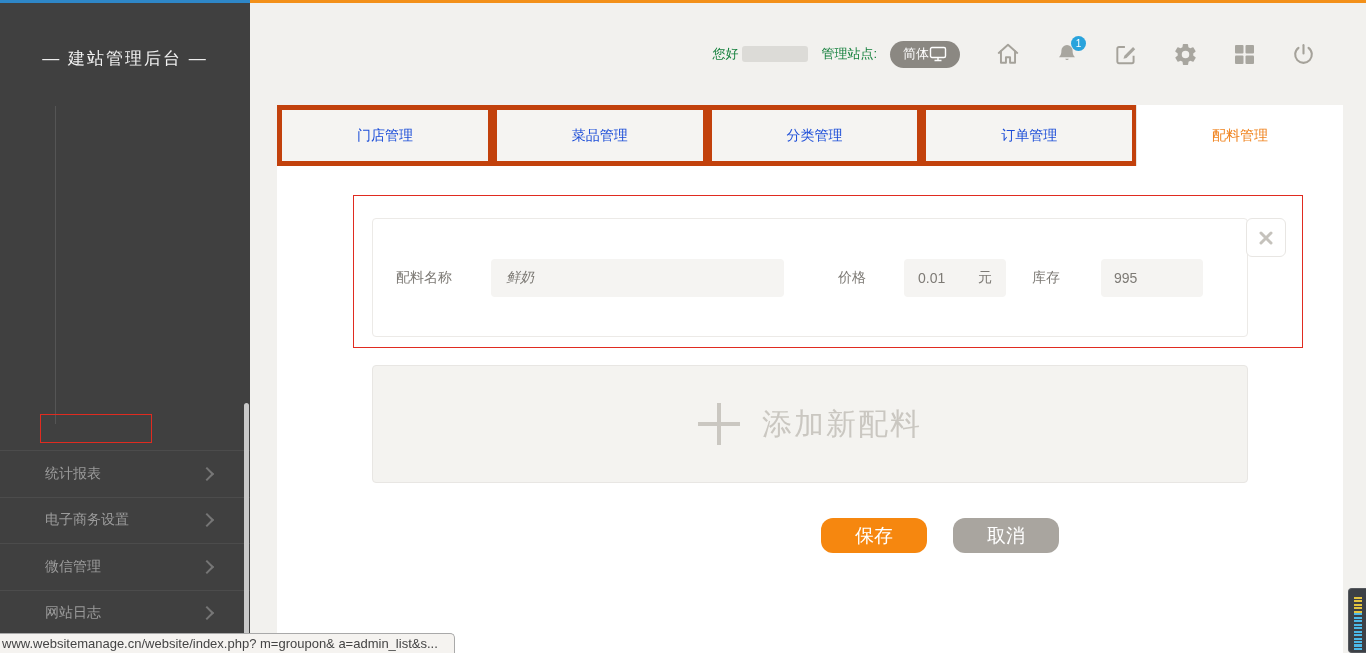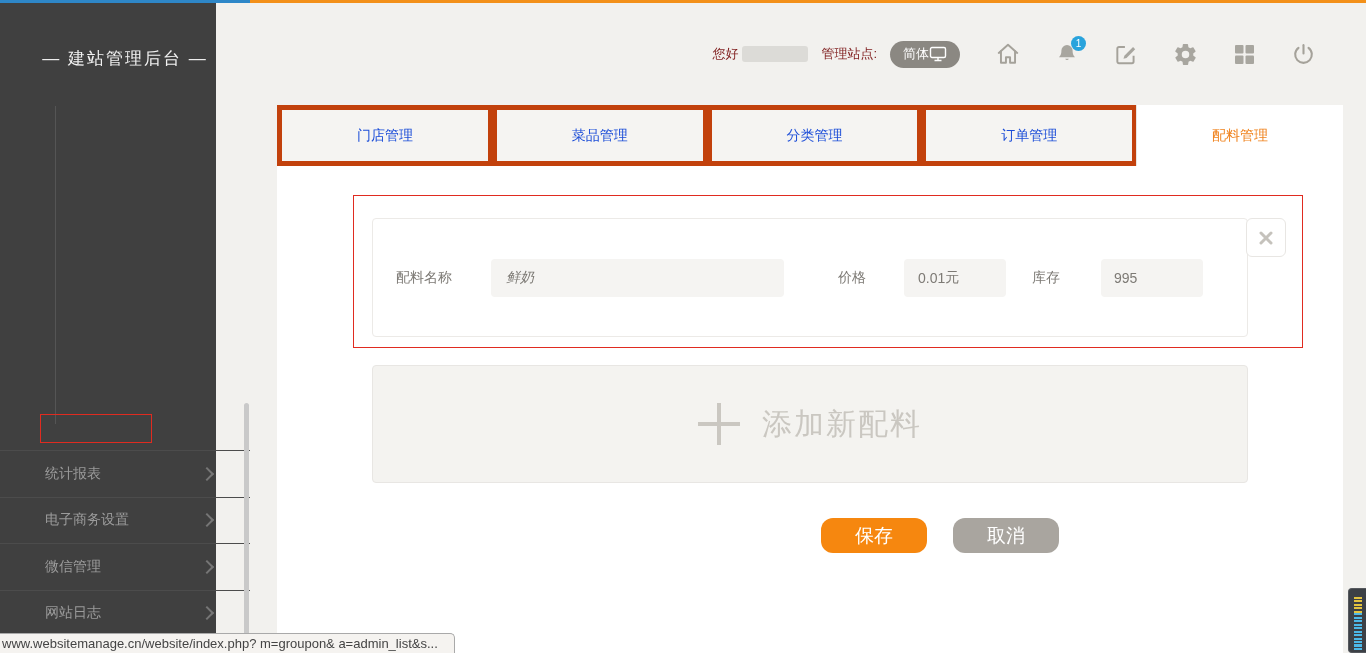--- a/index.html
+++ b/index.html
@@ -4,21 +4,21 @@
 <style>
   * { margin:0; padding:0; box-sizing:border-box; }
   html,body { width:1366px; height:653px; overflow:hidden; }
   body { font-family:"Liberation Sans","DejaVu Sans",sans-serif; background:#f2f1ee; position:relative; }
 
   
   .topline-blue   { position:absolute; left:0; top:0; width:250px; height:3px; background:#2e87c8; }
   .topline-orange { position:absolute; left:250px; top:0; width:1116px; height:3px; background:#f39019; }
 
   
-  .sidebar { position:absolute; left:0; top:3px; width:216px; height:650px; background:#404040; }
+  .sidebar { position:absolute; left:0; top:3px; width:250px; height:650px; background:#404040; }
   .sidebar-title { position:absolute; left:0; top:44px; width:250px; text-align:center;
                    color:#f2f2f2; font-size:17px; letter-spacing:2px; }
   .tree-vline { position:absolute; left:55px; top:103px; width:1px; height:318px; background:#555; }
   .tree-menu { position:absolute; left:0; top:106px; width:250px; }
   .tree-item { position:relative; height:30px; line-height:30px; padding-left:80px;
                color:#dedede; font-size:13px; cursor:pointer; }
   .tree-item::before { content:''; position:absolute; left:55px; top:50%; width:17px; height:1px; background:#555; }
   .tree-item.active { color:#f08519; }
   .tree-highlight { position:absolute; left:40px; top:411px; width:112px; height:29px;
                     border:1px solid #e02b20; }
@@ -27,21 +27,21 @@
                   padding-left:45px; color:#9b9b9b; font-size:14px; cursor:pointer; position:relative; }
   .side-section:last-child { border-bottom:1px solid #4c4c4c; }
   .chev { position:absolute; right:38px; width:10px; height:10px; border-top:2px solid #767676;
           border-right:2px solid #767676; transform:rotate(45deg); }
   .side-scrollbar { position:absolute; left:244px; top:400px; width:5px; height:245px;
                     background:#c9c9c9; border-radius:3px; }
 
   
   .header { position:absolute; left:250px; top:3px; width:1116px; height:102px; background:#f2f1ee;
             display:flex; align-items:center; justify-content:flex-end; padding-right:50px; }
-  .hdr-text { color:#7f1d1d; font-size:13px; }
+  .hdr-text { color:#15803d; font-size:13px; }
   .blur-box { width:66px; height:16px; background:#dcdbd7; border-radius:3px; margin:0 13px 0 4px; }
   .site-pill { display:flex; align-items:center; background:#8b8882; color:#fff;
                font-size:13px; height:27px; padding:0 13px; border-radius:14px; margin-left:13px; cursor:pointer; }
   .hdr-icons { display:flex; align-items:center; gap:33px; margin-left:35px; }
   .hicon { width:26px; height:26px; position:relative; cursor:pointer; display:flex;
            align-items:center; justify-content:center; }
   .badge { position:absolute; top:-5px; right:-6px; width:15px; height:15px; background:#29a3dc;
            border-radius:50%; color:#fff; font-size:10px; display:flex; align-items:center;
            justify-content:center; }
 
@@ -57,21 +57,21 @@
   .content { position:absolute; left:277px; top:166px; width:1066px; height:487px; background:#fff; }
   .red-rect { position:absolute; left:76px; top:29px; width:950px; height:153px; border:1px solid #e02b20; }
   .card { position:absolute; left:95px; top:52px; width:876px; height:119px; background:#fff;
           border:1px solid #eceae7; border-radius:4px; display:flex; align-items:center; }
   .f-label { color:#7d7a75; font-size:14px; }
   .f-input { background:#f5f4f2; border-radius:4px; height:38px; display:flex; align-items:center;
              color:#7d7a75; font-size:14px; }
   .inp-name  { width:293px; margin-left:39px; padding-left:15px;font-style:italic; }
   .lbl-name  { margin-left:23px; }
   .lbl-price { margin-left:54px; }
-  .inp-price { width:102px; margin-left:38px; justify-content:flex-start; padding:0 14px; }
+  .inp-price { width:102px; margin-left:38px; justify-content:space-between; padding:0 14px; }
   .lbl-stock { margin-left:26px; }
   .inp-stock { width:102px; margin-left:41px; padding-left:13px; }
   .close-btn { position:absolute; left:969px; top:52px; width:40px; height:39px; background:#fff;
                border:1px solid #e8e6e3; border-radius:6px; display:flex; align-items:center;
                justify-content:center; cursor:pointer; }
   .add-panel { position:absolute; left:95px; top:199px; width:876px; height:118px; background:#f4f3f0;
                border:1px solid #e8e6e3; border-radius:4px; display:flex; align-items:center;
                justify-content:center; gap:22px; cursor:pointer; }
   .plus-icon { position:relative; width:42px; height:42px; }
   .plus-icon::before { content:''; position:absolute; left:0; top:19px; width:42px; height:4px; background:#cac7c1; }

